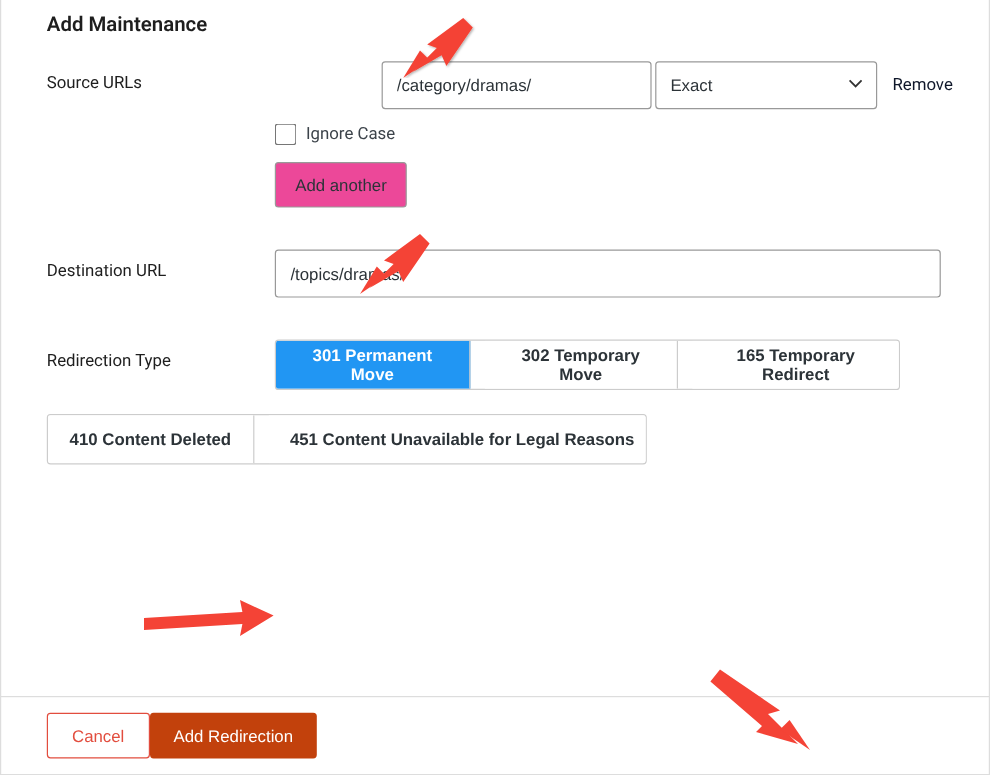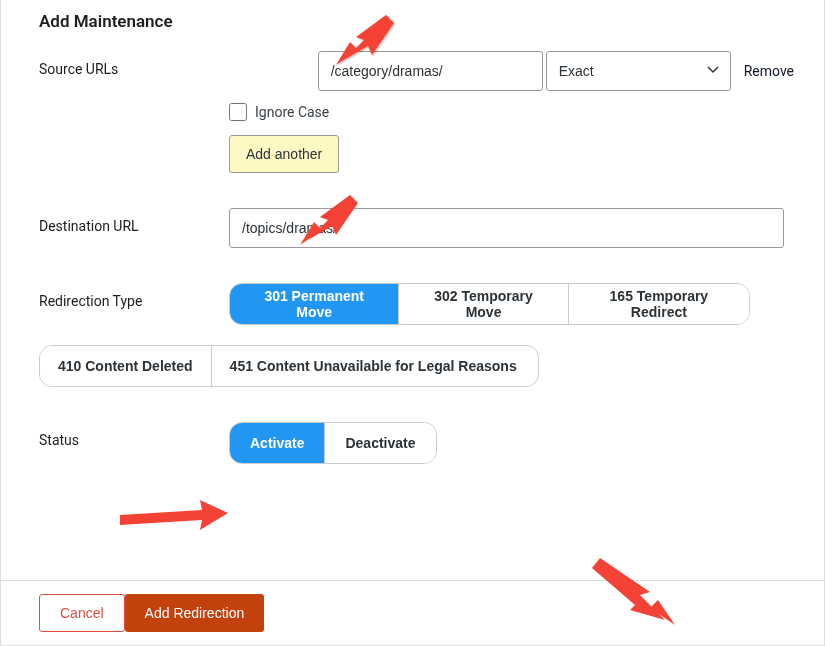--- a/index.html
+++ b/index.html
@@ -108,36 +108,37 @@
       cursor: pointer;
     }
     .checkbox-label {
       font-size: 14px;
       color: #3c434a;
     }
     .add-another-btn {
       margin-top: 14px;
       height: 38px;
       border: 1px solid #999;
-      background: #fef9c3;
+      background: #ec4899;
       border-radius: 3px;
       padding: 0 16px;
       font-size: 14px;
       color: #2c3338;
       cursor: pointer;
     }
     .dest-url-input {
       width: 555px;
     }
     .button-group {
       display: flex;
       border: 1px solid #ccc;
-      border-radius: 13px;
+      border-radius: 3px;
       overflow: hidden;
       width: fit-content;
+      gap: 12px;
     }
     .button-group-lg { width: 521px; }
     .group-btn {
       height: 40px;
       border: none;
       background: #fff;
       font-size: 14px;
       font-weight: 600;
       color: #2c3338;
       cursor: pointer;
@@ -240,29 +241,20 @@
 
   <div class="form-row" style="margin-bottom: 35px;">
     <div class="form-control-col">
       <div class="button-group maint-group">
         <button class="group-btn">410 Content Deleted</button>
         <button class="group-btn">451 Content Unavailable for Legal Reasons</button>
       </div>
     </div>
   </div>
 
-  <div class="form-row">
-    <div class="form-label-col">Status</div>
-    <div class="form-control-col">
-      <div class="button-group status-group">
-        <button class="group-btn active">Activate</button>
-        <button class="group-btn">Deactivate</button>
-      </div>
-    </div>
-  </div>
 </div>
 
 <div class="footer">
   <button class="cancel-btn">Cancel</button>
   <button class="primary-btn">Add Redirection</button>
 </div>
 
 <svg class="arrow" style="left:336px; top:10px;" width="70" height="55" viewBox="0 0 70 55">
   <defs>
       <filter id="ds1" x="-20%" y="-20%" width="140%" height="140%">

